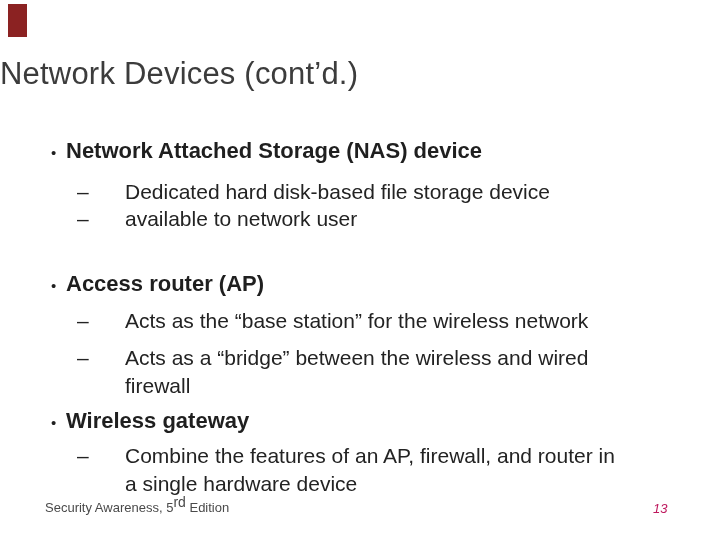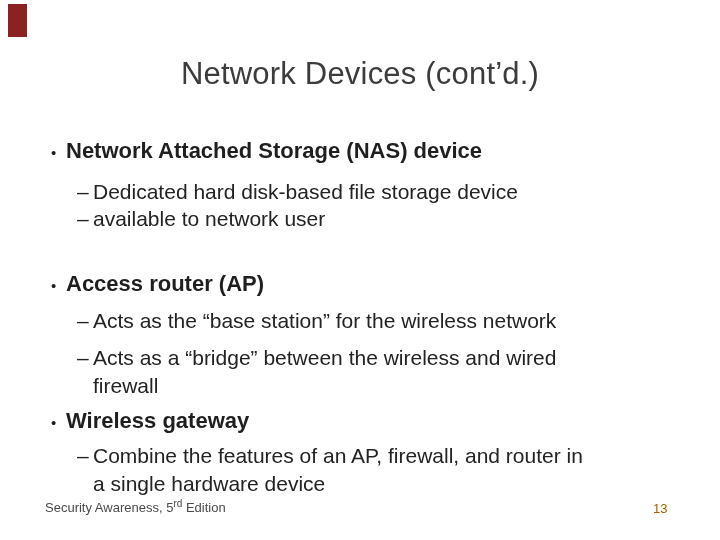--- a/index.html
+++ b/index.html
@@ -18,21 +18,20 @@
   }
   .corner-square {
     position: absolute;
     left: 8px; top: 4px;
     width: 19px; height: 33px;
   }
   .slide-title {
     position: absolute;
     left: 0; top: 56px;
     width: 720px;
-    text-align: center;
     font-size: 31px;
     color: #3c3c3c;
     letter-spacing: 0.2px;
     white-space: nowrap;
   }
   .l1 {
     position: absolute;
     left: 51px;
     display: flex;
     font-size: 22px;
@@ -53,46 +52,47 @@
     left: 77px;
     display: flex;
     font-size: 21px;
     color: #232323;
     line-height: 28px;
   }
   .sub .dash {
     width: 16px;
     flex: none;
   }
-  .sub .lines div { white-space: nowrap; }
+  .sub .lines div { white-space: nowrap; margin-left: 32px; }
   .pos-b1 { top: 136px; }
   .pos-s1 { top: 178px; }
   .pos-s2 { top: 205px; }
   .pos-b2 { top: 269px; }
   .pos-s3 { top: 307px; }
   .pos-s4 { top: 344px; }
   .pos-b3 { top: 406px; }
   .pos-s5 { top: 442px; }
   .footer-left {
     position: absolute;
     left: 45px; top: 500px;
     font-size: 13px;
     color: #4a4a4a;
     white-space: nowrap;
   }
   .footer-left sup {
-    font-size: 10px;
+    font-size: 14px;
     vertical-align: super;
     line-height: 0;
   }
   .page-number {
     position: absolute;
     left: 653px; top: 501px;
     font-size: 13px;
-    color: #a16207;
+    color: #be185d;
+    font-style: italic;
   }
 </style>
 </head>
 <body>
 
 <div class="slide">
 
   <div class="corner-square" style="background: rgb(139, 34, 34);"></div>
 
   <div class="slide-title">Network Devices (cont’d.)</div>

